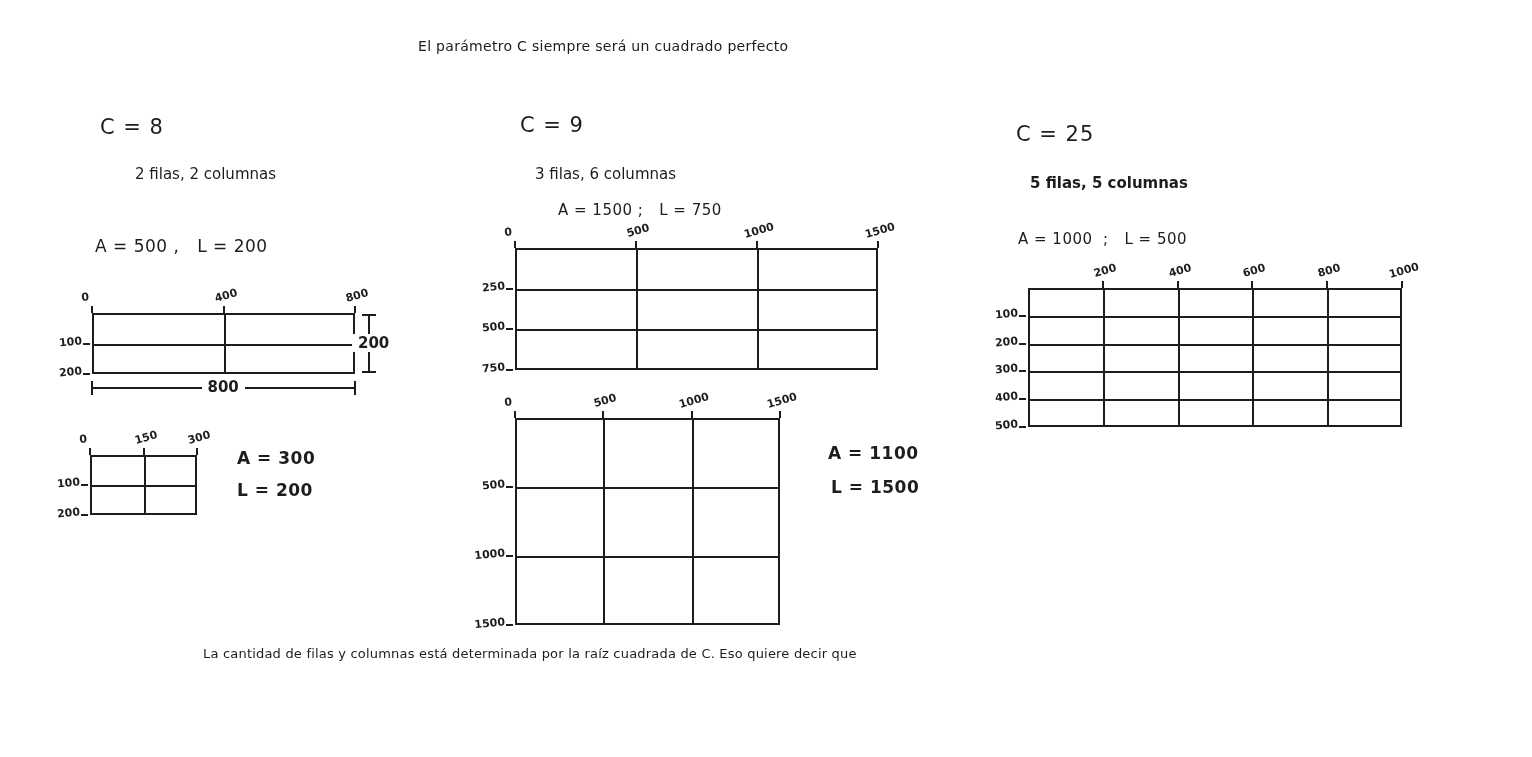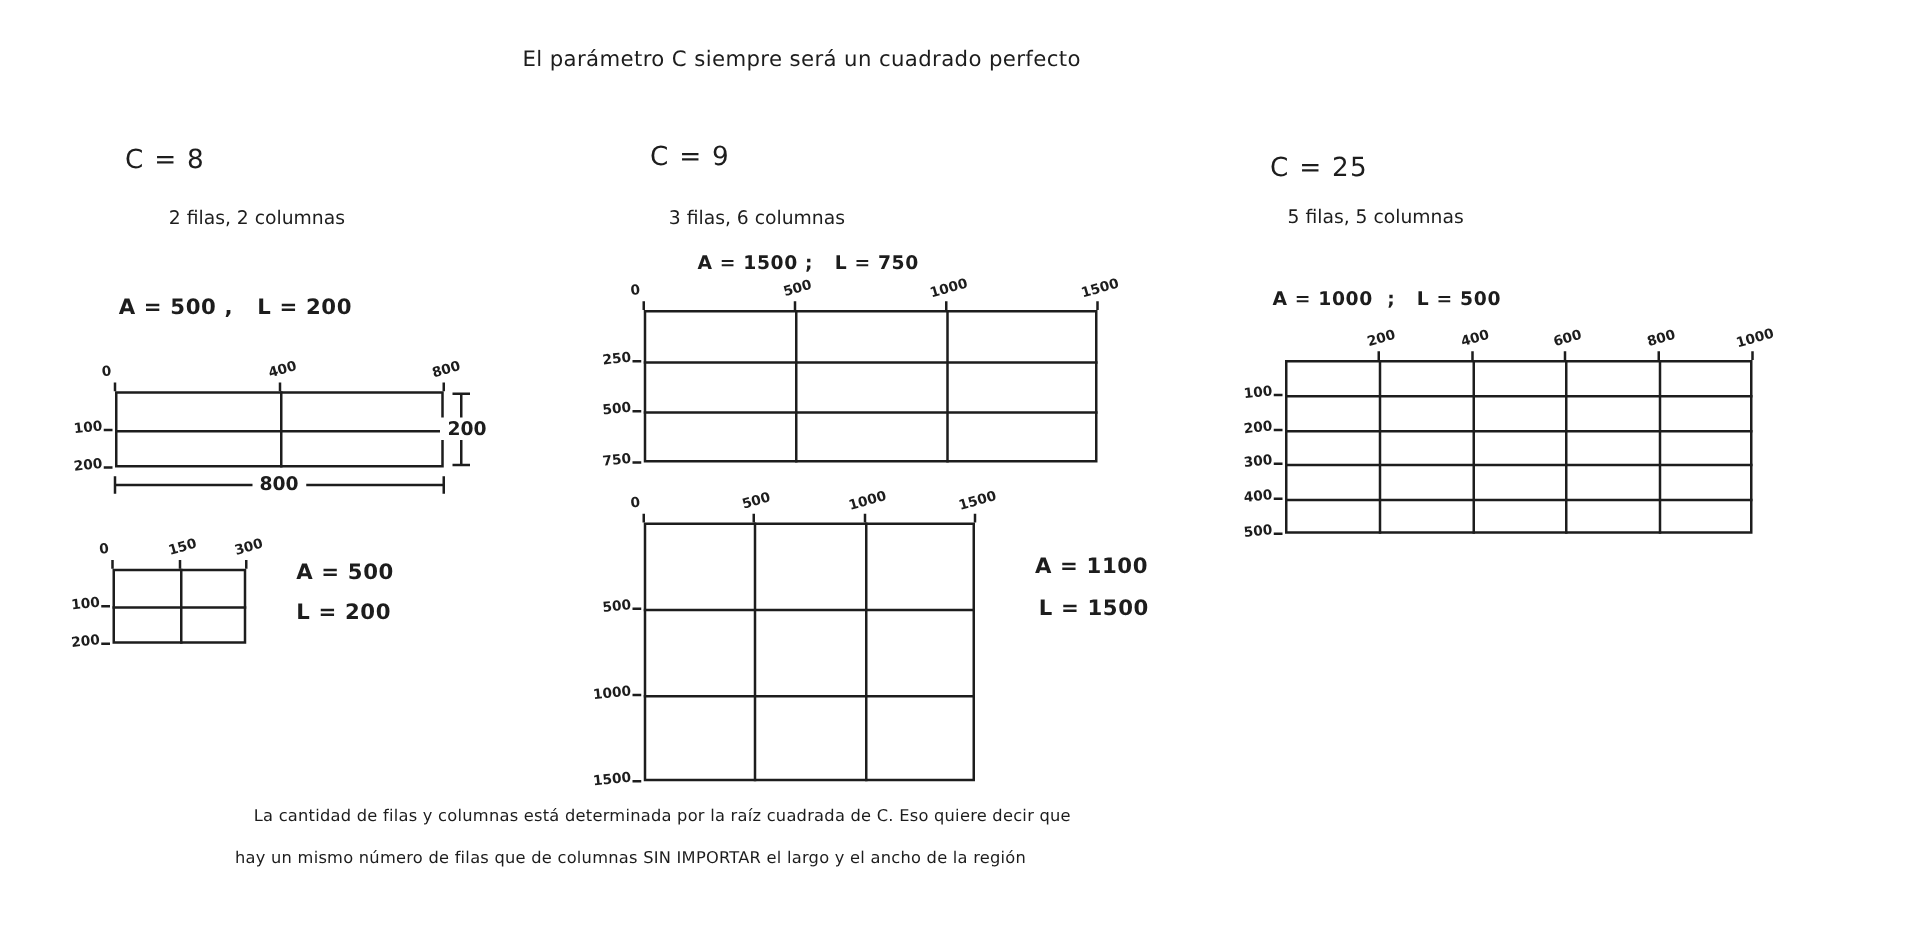--- a/index.html
+++ b/index.html
@@ -8,39 +8,39 @@
     position: relative;
     width: 1532px;
     height: 757px;
     background: #ffffff;
     overflow: hidden;
     font-family: "DejaVu Sans", sans-serif;
     color: var(--ink);
   }
   .title {
     position: absolute;
-    font-size: 17px;
+    font-size: 14px;
     letter-spacing: 0.3px;
     color: var(--ink);
   }
   .heading {
     position: absolute;
     font-size: 21px;
     letter-spacing: 1px;
     color: var(--ink);
   }
   .subtitle {
     position: absolute;
     font-size: 15px;
     color: var(--ink);
   }
   .grid-label {
     position: absolute;
     font-size: 17px;
-    font-weight: 700;
+    font-weight: 400;
     letter-spacing: 0.5px;
     white-space: pre;
     color: var(--ink);
     text-align: center;
   }
   .side-label {
     position: absolute;
     font-size: 17px;
     font-weight: 700;
     letter-spacing: 0.5px;
@@ -87,35 +87,34 @@
 </head>
 <body>
 
 <div class="page" id="page">
 
   <div class="title" style="left:418px; top:38px;">El parámetro C siempre será un cuadrado perfecto</div>
 
   <div class="heading" style="left:100px; top:115px;">C = 8</div>
   <div class="subtitle" style="left:135px; top:165px;">2 filas, 2 columnas</div>
   <div class="grid-label" style="left:95px; top:236px;">A = 500 ,   L = 200</div>
-  <div class="side-label" style="left:237px; top:448px;">A = 500</div>
+  <div class="side-label" style="left:237px; top:448px;">A = 300</div>
   <div class="side-label" style="left:237px; top:480px;">L = 200</div>
 
   <div class="heading" style="left:520px; top:113px;">C = 9</div>
   <div class="subtitle" style="left:535px; top:165px;">3 filas, 6 columnas</div>
   <div class="grid-label" style="left:558px; top:201px; font-size:15px;">A = 1500 ;   L = 750</div>
   <div class="side-label" style="left:828px; top:443px;">A = 1100</div>
   <div class="side-label" style="left:831px; top:477px;">L = 1500</div>
 
   <div class="heading" style="left:1016px; top:122px;">C = 25</div>
-  <div class="subtitle" style="left:1030px; top:164px;">5 filas, 5 columnas</div>
+  <div class="subtitle" style="left:1030px; top:174px;font-weight:bold;">5 filas, 5 columnas</div>
   <div class="grid-label" style="left:1018px; top:230px; font-size:15px;">A = 1000  ;   L = 500</div>
 
   <div class="footer-line" style="left:203px; top:646px;">La cantidad de filas y columnas está determinada por la raíz cuadrada de C. Eso quiere decir que</div>
-  <div class="footer-line" style="left:188px; top:679px;">hay un mismo número de filas que de columnas SIN IMPORTAR el largo y el ancho de la región</div>
 
 <div class="grid-box" style="left: 92px; top: 313px; width: 263px; height: 61px;"></div>
     <div class="vline" style="left: 223.5px; top: 313px; height: 61px;"></div>
     <div class="hline" style="left: 92px; top: 343.5px; width: 263px;"></div>
     <div class="tickstub-v" style="left: 91px; top: 306px;"></div>
     <div class="tick tick-top zero" style="left: 73px; top: 291px;">0</div>
     <div class="tickstub-v" style="left: 222.5px; top: 306px;"></div>
     <div class="tick tick-top" style="left: 208.5px; top: 289px;">400</div>
     <div class="tickstub-v" style="left: 354px; top: 306px;"></div>
     <div class="tick tick-top" style="left: 340px; top: 289px;">800</div>

